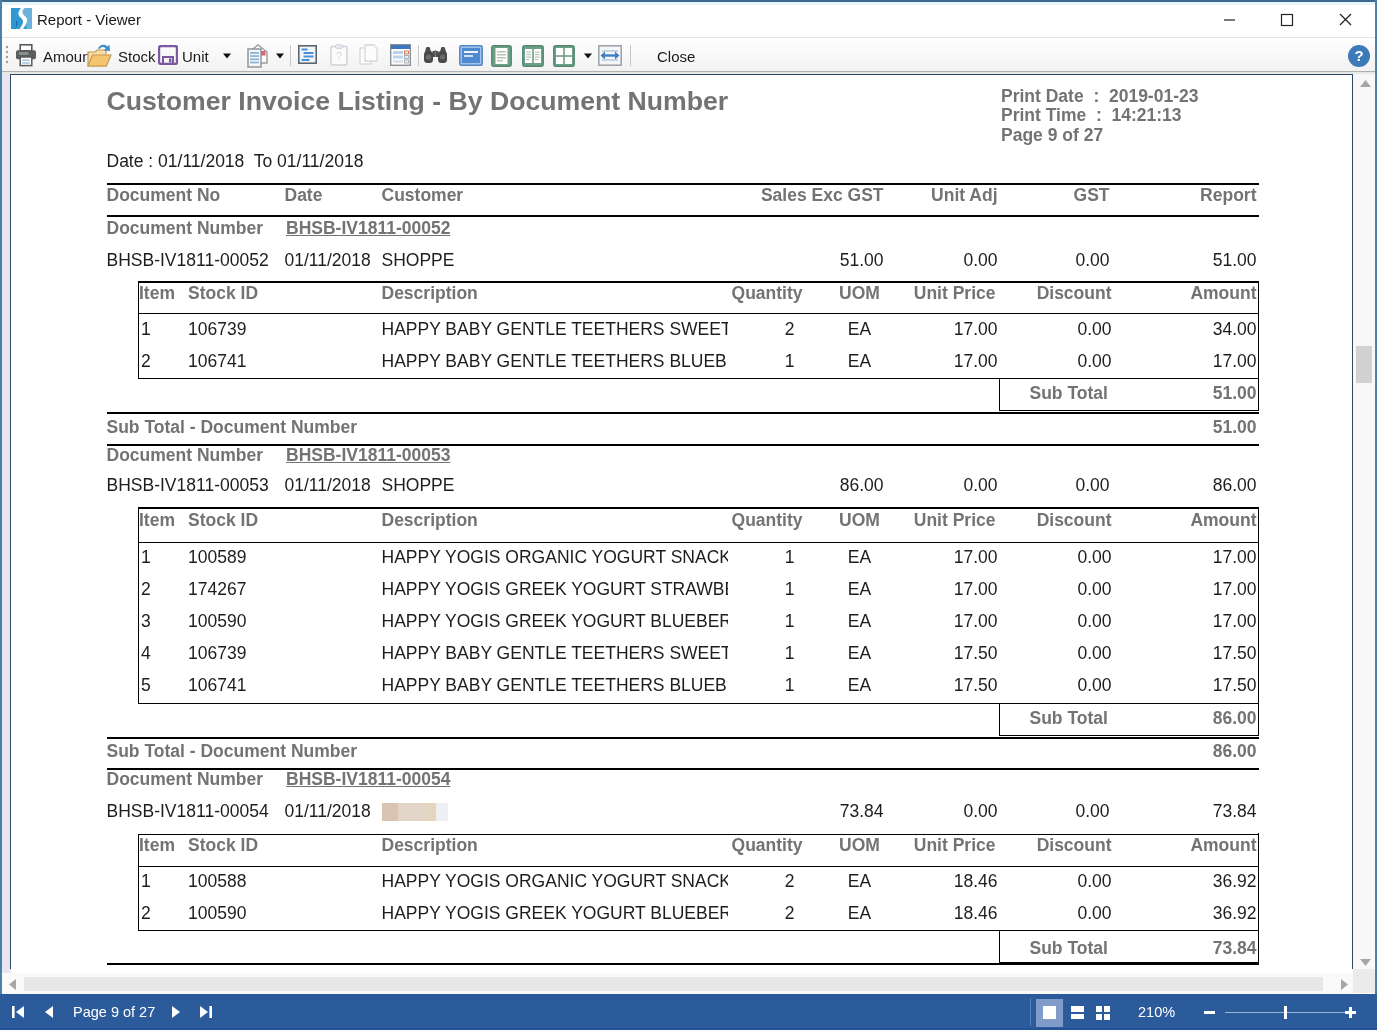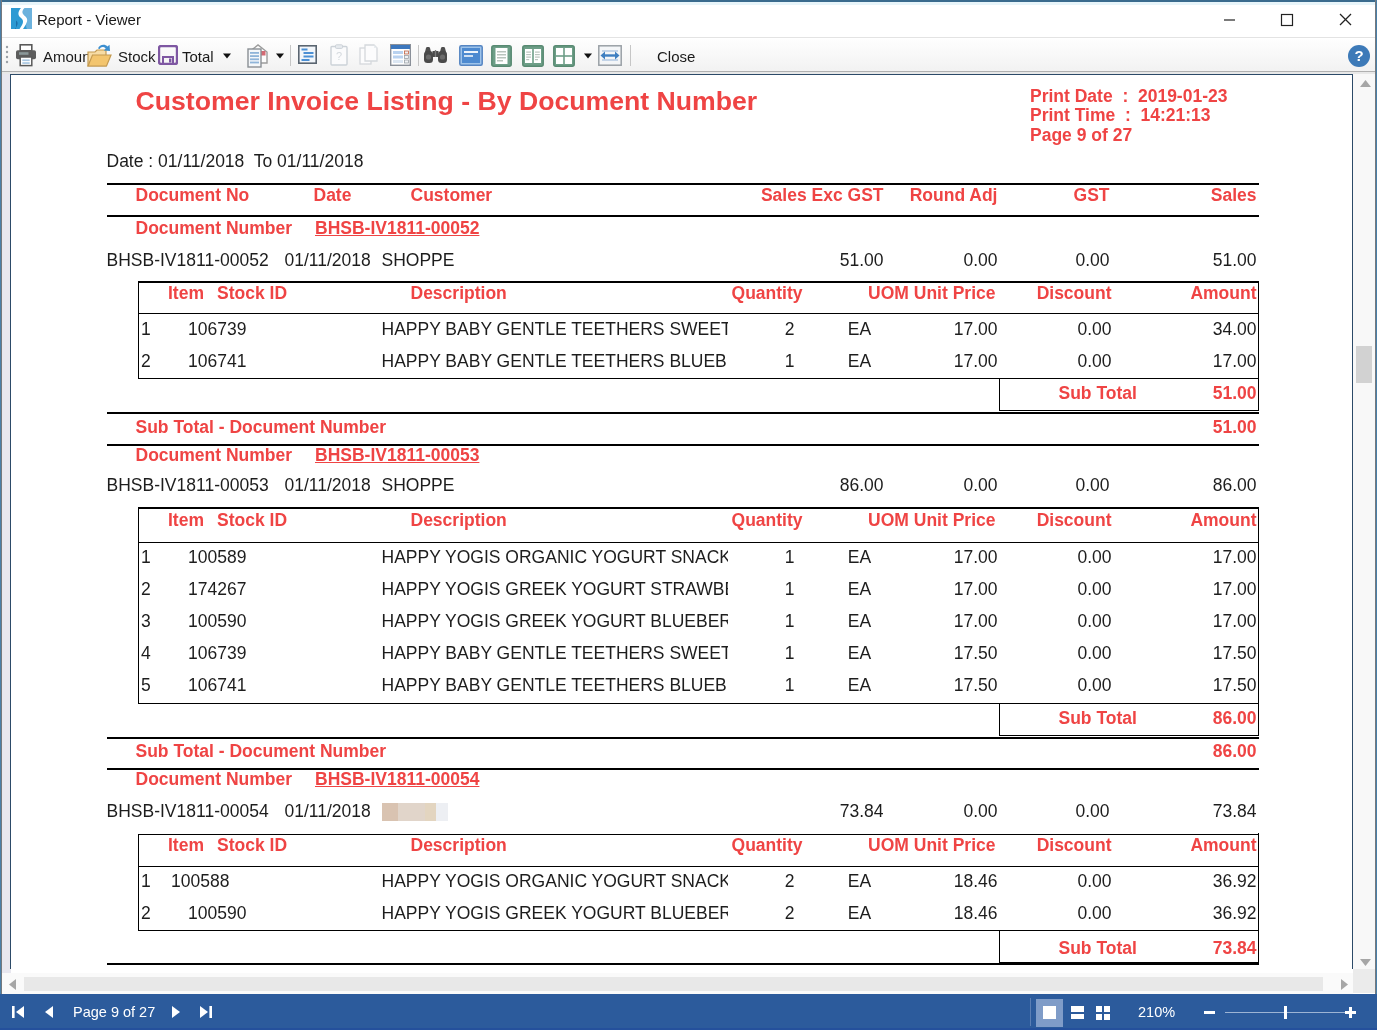--- a/index.html
+++ b/index.html
@@ -1,20 +1,20 @@
 <!DOCTYPE html>
 <html><head>
 <meta charset="utf-8">
 <style>
 * { margin:0; padding:0; box-sizing:border-box; }
 html,body { width:1377px; height:1030px; overflow:hidden; }
 body { position:relative; background:#fff; font-family:"Liberation Sans",sans-serif; }
 .abs { position:absolute; }
 .t { position:absolute; font-family:"Liberation Sans",sans-serif; font-size:17.5px; line-height:17.5px; color:#1d1d1d; white-space:pre; }
-.b { font-weight:bold; color:#ef4444;margin-left:29px; }
+.b { font-weight:bold; color:#737373; }
 .ln { position:absolute; background:#000; }
 .seg { position:absolute; }
 </style>
 </head>
 <body>
 
 <div class="abs" style="left:0;top:0;width:1377px;height:2px;background:#3a6b8e;"></div>
 <div class="abs" style="left:0;top:2px;width:1377px;height:3px;background:#e8f5fa;"></div>
 <div class="abs" style="left:0;top:0;width:1px;height:1030px;background:#4a7fa8;"></div>
 <div class="abs" style="left:1px;top:0;width:1px;height:1030px;background:#75797e;"></div>
@@ -62,21 +62,21 @@
   <path d="M2 24 L6.5 13 L25 13 L20.5 24 Z" fill="#f3c56e" stroke="#c49a50" stroke-width="1.2"></path>
   <path d="M12 6.5 C13 2.5 19 1.5 21.5 4.5 L23.5 2.8 L24 9 L17.8 8.6 L19.7 6.6 C17.5 4.2 14.5 4.8 13.8 7 Z" fill="#3c8fd0"></path>
 </svg>
 <div class="t" style="left:118px;top:49px;font-size:15px;line-height:15px;color:#1a1a1a;">Stock</div>
 
 <svg class="abs" style="left:158px;top:45px;" width="20" height="20" viewBox="0 0 20 20">
   <rect x="1" y="1" width="18" height="18" rx="2" fill="none" stroke="#7e57a2" stroke-width="2.4"></rect>
   <rect x="5" y="12" width="10" height="7" fill="none" stroke="#7e57a2" stroke-width="2"></rect>
   <rect x="11" y="13.5" width="2.4" height="4" fill="#7e57a2"></rect>
 </svg>
-<div class="t" style="left:182px;top:49px;font-size:15px;line-height:15px;color:#1a1a1a;">Total</div>
+<div class="t" style="left:182px;top:49px;font-size:15px;line-height:15px;color:#1a1a1a;">Unit</div>
 <svg class="abs" style="left:222px;top:52px;" width="10" height="8" viewBox="0 0 10 8">
     <path d="M1 1.5 L9 1.5 L5 6.5 Z" fill="#111"></path>
   </svg>
 
 <svg class="abs" style="left:246px;top:43px;" width="23" height="26" viewBox="0 0 23 26">
   <path d="M3 9 L12 2 L21 9 L21 20 L3 20 Z" fill="#fdfdfd" stroke="#9c9c9c" stroke-width="1.4"></path>
   <rect x="15" y="8" width="4.5" height="4.5" fill="#d46a74"></rect>
   <rect x="2" y="6" width="13" height="18" fill="#f4f7fa" stroke="#8a8f94" stroke-width="1.4"></rect>
   <rect x="4" y="9" width="9" height="1.8" fill="#8fb4d9"></rect>
   <rect x="4" y="12.2" width="9" height="1.8" fill="#8fb4d9"></rect>
@@ -250,23 +250,23 @@
 <div class="t b" style="left:1001px;top:86.5px;line-height:19.5px;">Print Date&nbsp;&nbsp;:&nbsp;&nbsp;2019-01-23
 Print Time&nbsp;&nbsp;:&nbsp;&nbsp;14:21:13
 Page 9 of 27</div>
 <div class="t" style="left:106.5px;top:153px;">Date : 01/11/2018&nbsp; To 01/11/2018</div>
 
 <div class="ln" style="left:107px;top:183.4px;width:1152px;height:1.6px;"></div>
 <div class="t b" style="left:106.5px;top:186.5px;">Document No</div>
 <div class="t b" style="left:284.5px;top:186.5px;">Date</div>
 <div class="t b" style="left:381.5px;top:186.5px;">Customer</div>
 <div class="t b" style="right:493.5px;top:186.5px;">Sales Exc GST</div>
-<div class="t b" style="right:379.5px;top:186.5px;">Round Adj</div>
+<div class="t b" style="right:379.5px;top:186.5px;">Unit Adj</div>
 <div class="t b" style="right:267.5px;top:186.5px;">GST</div>
-<div class="t b" style="right:120.5px;top:186.5px;">Sales</div>
+<div class="t b" style="right:120.5px;top:186.5px;">Report</div>
 <div class="ln" style="left:107px;top:215px;width:1152px;height:2px;"></div>
 
 <div class="t b" style="left:106.5px;top:219.5px;">Document Number</div>
 <div class="t b" style="left:286px;top:219.5px;text-decoration:underline;">BHSB-IV1811-00052</div>
 <div class="t" style="left:106.5px;top:251.5px;">BHSB-IV1811-00052</div>
 <div class="t" style="left:284.5px;top:251.5px;">01/11/2018</div>
 <div class="t" style="left:381.5px;top:251.5px;">SHOPPE</div>
 <div class="t" style="right:493.5px;top:251.5px;">51.00</div>
 <div class="t" style="right:379.5px;top:251.5px;">0.00</div>
 <div class="t" style="right:267.5px;top:251.5px;">0.00</div>
@@ -403,21 +403,21 @@
 <div class="t b" style="left:139px;top:836.5px;">Item</div>
 <div class="t b" style="left:188px;top:836.5px;">Stock ID</div>
 <div class="t b" style="left:381.5px;top:836.5px;">Description</div>
 <div class="t b" style="right:574.5px;top:836.5px;">Quantity</div>
 <div class="t b" style="left:831.5px;top:836.5px;width:56px;text-align:center;">UOM</div>
 <div class="t b" style="right:381.5px;top:836.5px;">Unit Price</div>
 <div class="t b" style="right:265.5px;top:836.5px;">Discount</div>
 <div class="t b" style="right:120.5px;top:836.5px;">Amount</div>
 <div class="ln" style="left:138px;top:865.6px;width:1121px;height:1.4px;"></div>
 <div class="t" style="left:141px;top:872.5px;">1</div>
-<div class="t" style="left:171px;top:872.5px;">100588</div>
+<div class="t" style="left:188px;top:872.5px;">100588</div>
 <div class="t" style="left:381.5px;top:872.5px;width:346px;overflow:hidden;">HAPPY YOGIS ORGANIC YOGURT SNACKS</div>
 <div class="t" style="right:582.5px;top:872.5px;">2</div>
 <div class="t" style="left:831.5px;top:872.5px;width:56px;text-align:center;">EA</div>
 <div class="t" style="right:379.5px;top:872.5px;">18.46</div>
 <div class="t" style="right:265.5px;top:872.5px;">0.00</div>
 <div class="t" style="right:120.5px;top:872.5px;">36.92</div>
 <div class="t" style="left:141px;top:905px;">2</div>
 <div class="t" style="left:188px;top:905px;">100590</div>
 <div class="t" style="left:381.5px;top:905px;width:346px;overflow:hidden;">HAPPY YOGIS GREEK YOGURT BLUEBERRY</div>
 <div class="t" style="right:582.5px;top:905px;">2</div>

